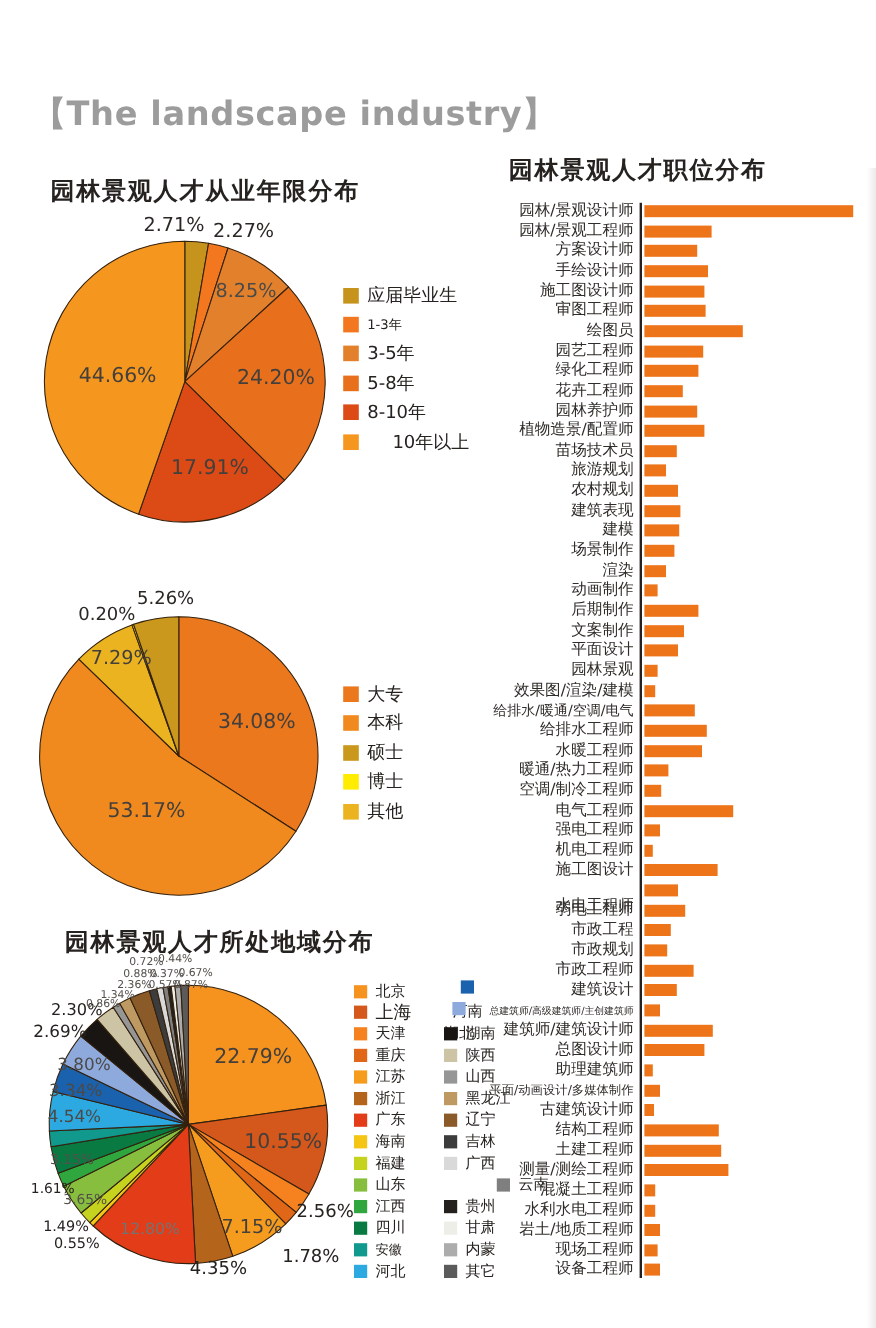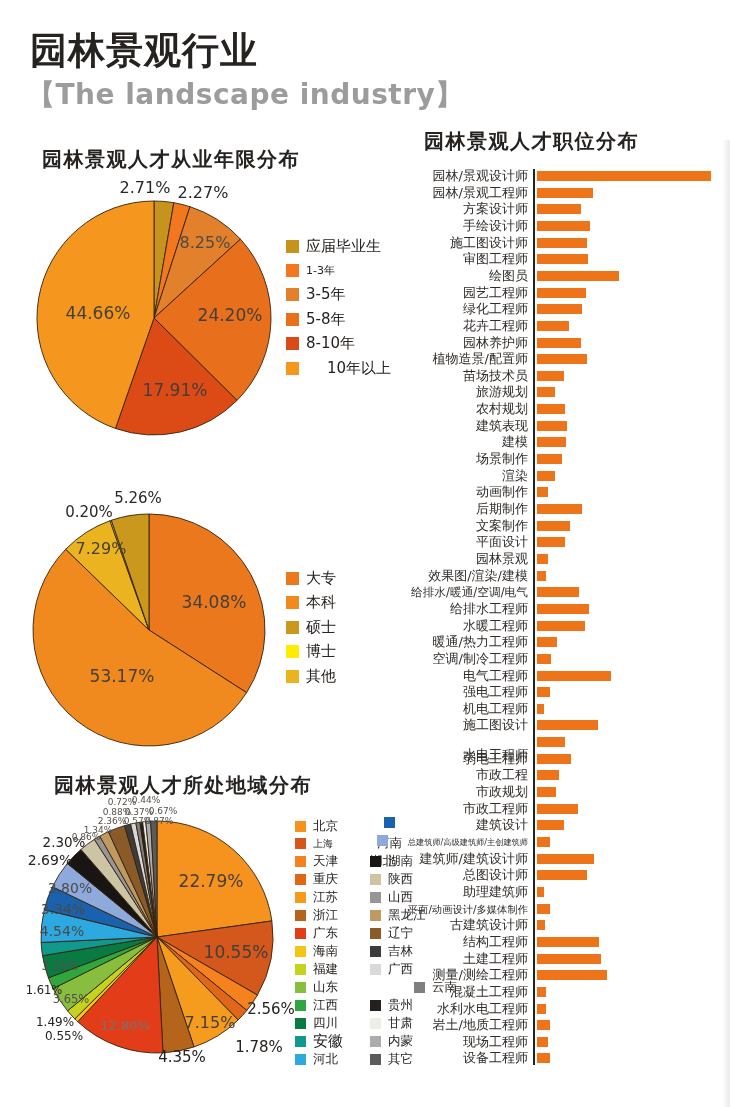--- a/index.html
+++ b/index.html
@@ -22,21 +22,20 @@
   .legend-item{position:absolute;display:flex;align-items:center;gap:7px;height:18px;color:#26221f;white-space:nowrap;}
   .legend-item .sw{display:inline-block;flex:0 0 auto;}
   .bar-label{position:absolute;left:398px;width:130px;text-align:right;line-height:18px;color:#302c29;white-space:nowrap;}
   .bar{position:absolute;background:#ED7418;}
   .bar-axis{position:absolute;left:533px;top:169px;width:2px;height:896px;background:#262120;}
 </style>
 </head>
 <body>
 
 <div class="page" id="page">
-  <div class="main-title">园林景观行业</div>
   <div class="sub-title">【The landscape industry】</div>
 
   <div class="sec-title" id="t-exp">园林景观人才从业年限分布</div>
   <svg class="pie" id="pie-exp" viewBox="0 0 236 236">
       <path d="M 118 118 L 118.00 1.00 A 117 117 0 0 1 137.83 2.69 Z" fill="#C6941D" stroke="#33210E" stroke-width="0.9" stroke-linejoin="round"></path>
       <path d="M 118 118 L 137.83 2.69 A 117 117 0 0 1 154.02 6.68 Z" fill="#F3771E" stroke="#33210E" stroke-width="0.9" stroke-linejoin="round"></path>
       <path d="M 118 118 L 154.02 6.68 A 117 117 0 0 1 204.44 39.15 Z" fill="#E2802C" stroke="#33210E" stroke-width="0.9" stroke-linejoin="round"></path>
       <path d="M 118 118 L 204.44 39.15 A 117 117 0 0 1 201.09 200.37 Z" fill="#E8701C" stroke="#33210E" stroke-width="0.9" stroke-linejoin="round"></path>
       <path d="M 118 118 L 201.09 200.37 A 117 117 0 0 1 79.48 228.48 Z" fill="#DC4B16" stroke="#33210E" stroke-width="0.9" stroke-linejoin="round"></path>
       <path d="M 118 118 L 79.48 228.48 A 117 117 0 0 1 118.00 1.00 Z" fill="#F5961E" stroke="#33210E" stroke-width="0.9" stroke-linejoin="round"></path>
@@ -163,21 +162,21 @@
     <div class="pct" style="left: 122px; top: 802px; font-size: 9px; color: rgb(85, 80, 76);">0.72%</div>
     <div class="pct" style="left: 138px; top: 821px; font-size: 9px; color: rgb(85, 80, 76);">0.57%</div>
     <div class="pct" style="left: 139px; top: 812px; font-size: 9px; color: rgb(85, 80, 76);">0.37%</div>
     <div class="pct" style="left: 146px; top: 800px; font-size: 9px; color: rgb(85, 80, 76);">0.44%</div>
     <div class="pct" style="left: 163px; top: 811px; font-size: 9px; color: rgb(85, 80, 76);">0.67%</div>
     <div class="pct" style="left: 159px; top: 821px; font-size: 9px; color: rgb(85, 80, 76);">0.87%</div>
     <div class="legend-item" style="left: 295px; top: 817px; font-size: 12.5px;">
       <span class="sw" style="height: 11px; width: 11px; background: rgb(246, 146, 30);"></span>
       <span>北京</span>
     </div>
-    <div class="legend-item" style="left: 295px; top: 834.95px; font-size: 10px;">
+    <div class="legend-item" style="left: 295px; top: 834.95px; font-size: 15px;">
       <span class="sw" style="height: 11px; width: 11px; background: rgb(212, 87, 28);"></span>
       <span>上海</span>
     </div>
     <div class="legend-item" style="left: 295px; top: 852.9px; font-size: 12.5px;">
       <span class="sw" style="height: 11px; width: 11px; background: rgb(245, 130, 31);"></span>
       <span>天津</span>
     </div>
     <div class="legend-item" style="left: 295px; top: 870.85px; font-size: 12.5px;">
       <span class="sw" style="height: 11px; width: 11px; background: rgb(224, 103, 23);"></span>
       <span>重庆</span>
@@ -207,21 +206,21 @@
       <span>山东</span>
     </div>
     <div class="legend-item" style="left: 295px; top: 996.5px; font-size: 12.5px;">
       <span class="sw" style="height: 11px; width: 11px; background: rgb(47, 167, 62);"></span>
       <span>江西</span>
     </div>
     <div class="legend-item" style="left: 295px; top: 1014.45px; font-size: 12.5px;">
       <span class="sw" style="height: 11px; width: 11px; background: rgb(8, 122, 66);"></span>
       <span>四川</span>
     </div>
-    <div class="legend-item" style="left: 295px; top: 1032.4px; font-size: 15px;">
+    <div class="legend-item" style="left: 295px; top: 1032.4px; font-size: 11px;">
       <span class="sw" style="height: 11px; width: 11px; background: rgb(17, 153, 141);"></span>
       <span>安徽</span>
     </div>
     <div class="legend-item" style="left: 295px; top: 1050.35px; font-size: 12.5px;">
       <span class="sw" style="height: 11px; width: 11px; background: rgb(44, 169, 225);"></span>
       <span>河北</span>
     </div>
     <div class="legend-item" style="left: 377px; top: 817px; font-size: 12.5px; flex-direction: column;">
       <span class="sw" style="height: 11px; width: 11px; background: rgb(26, 97, 174);"></span>
       <span>河南</span>

